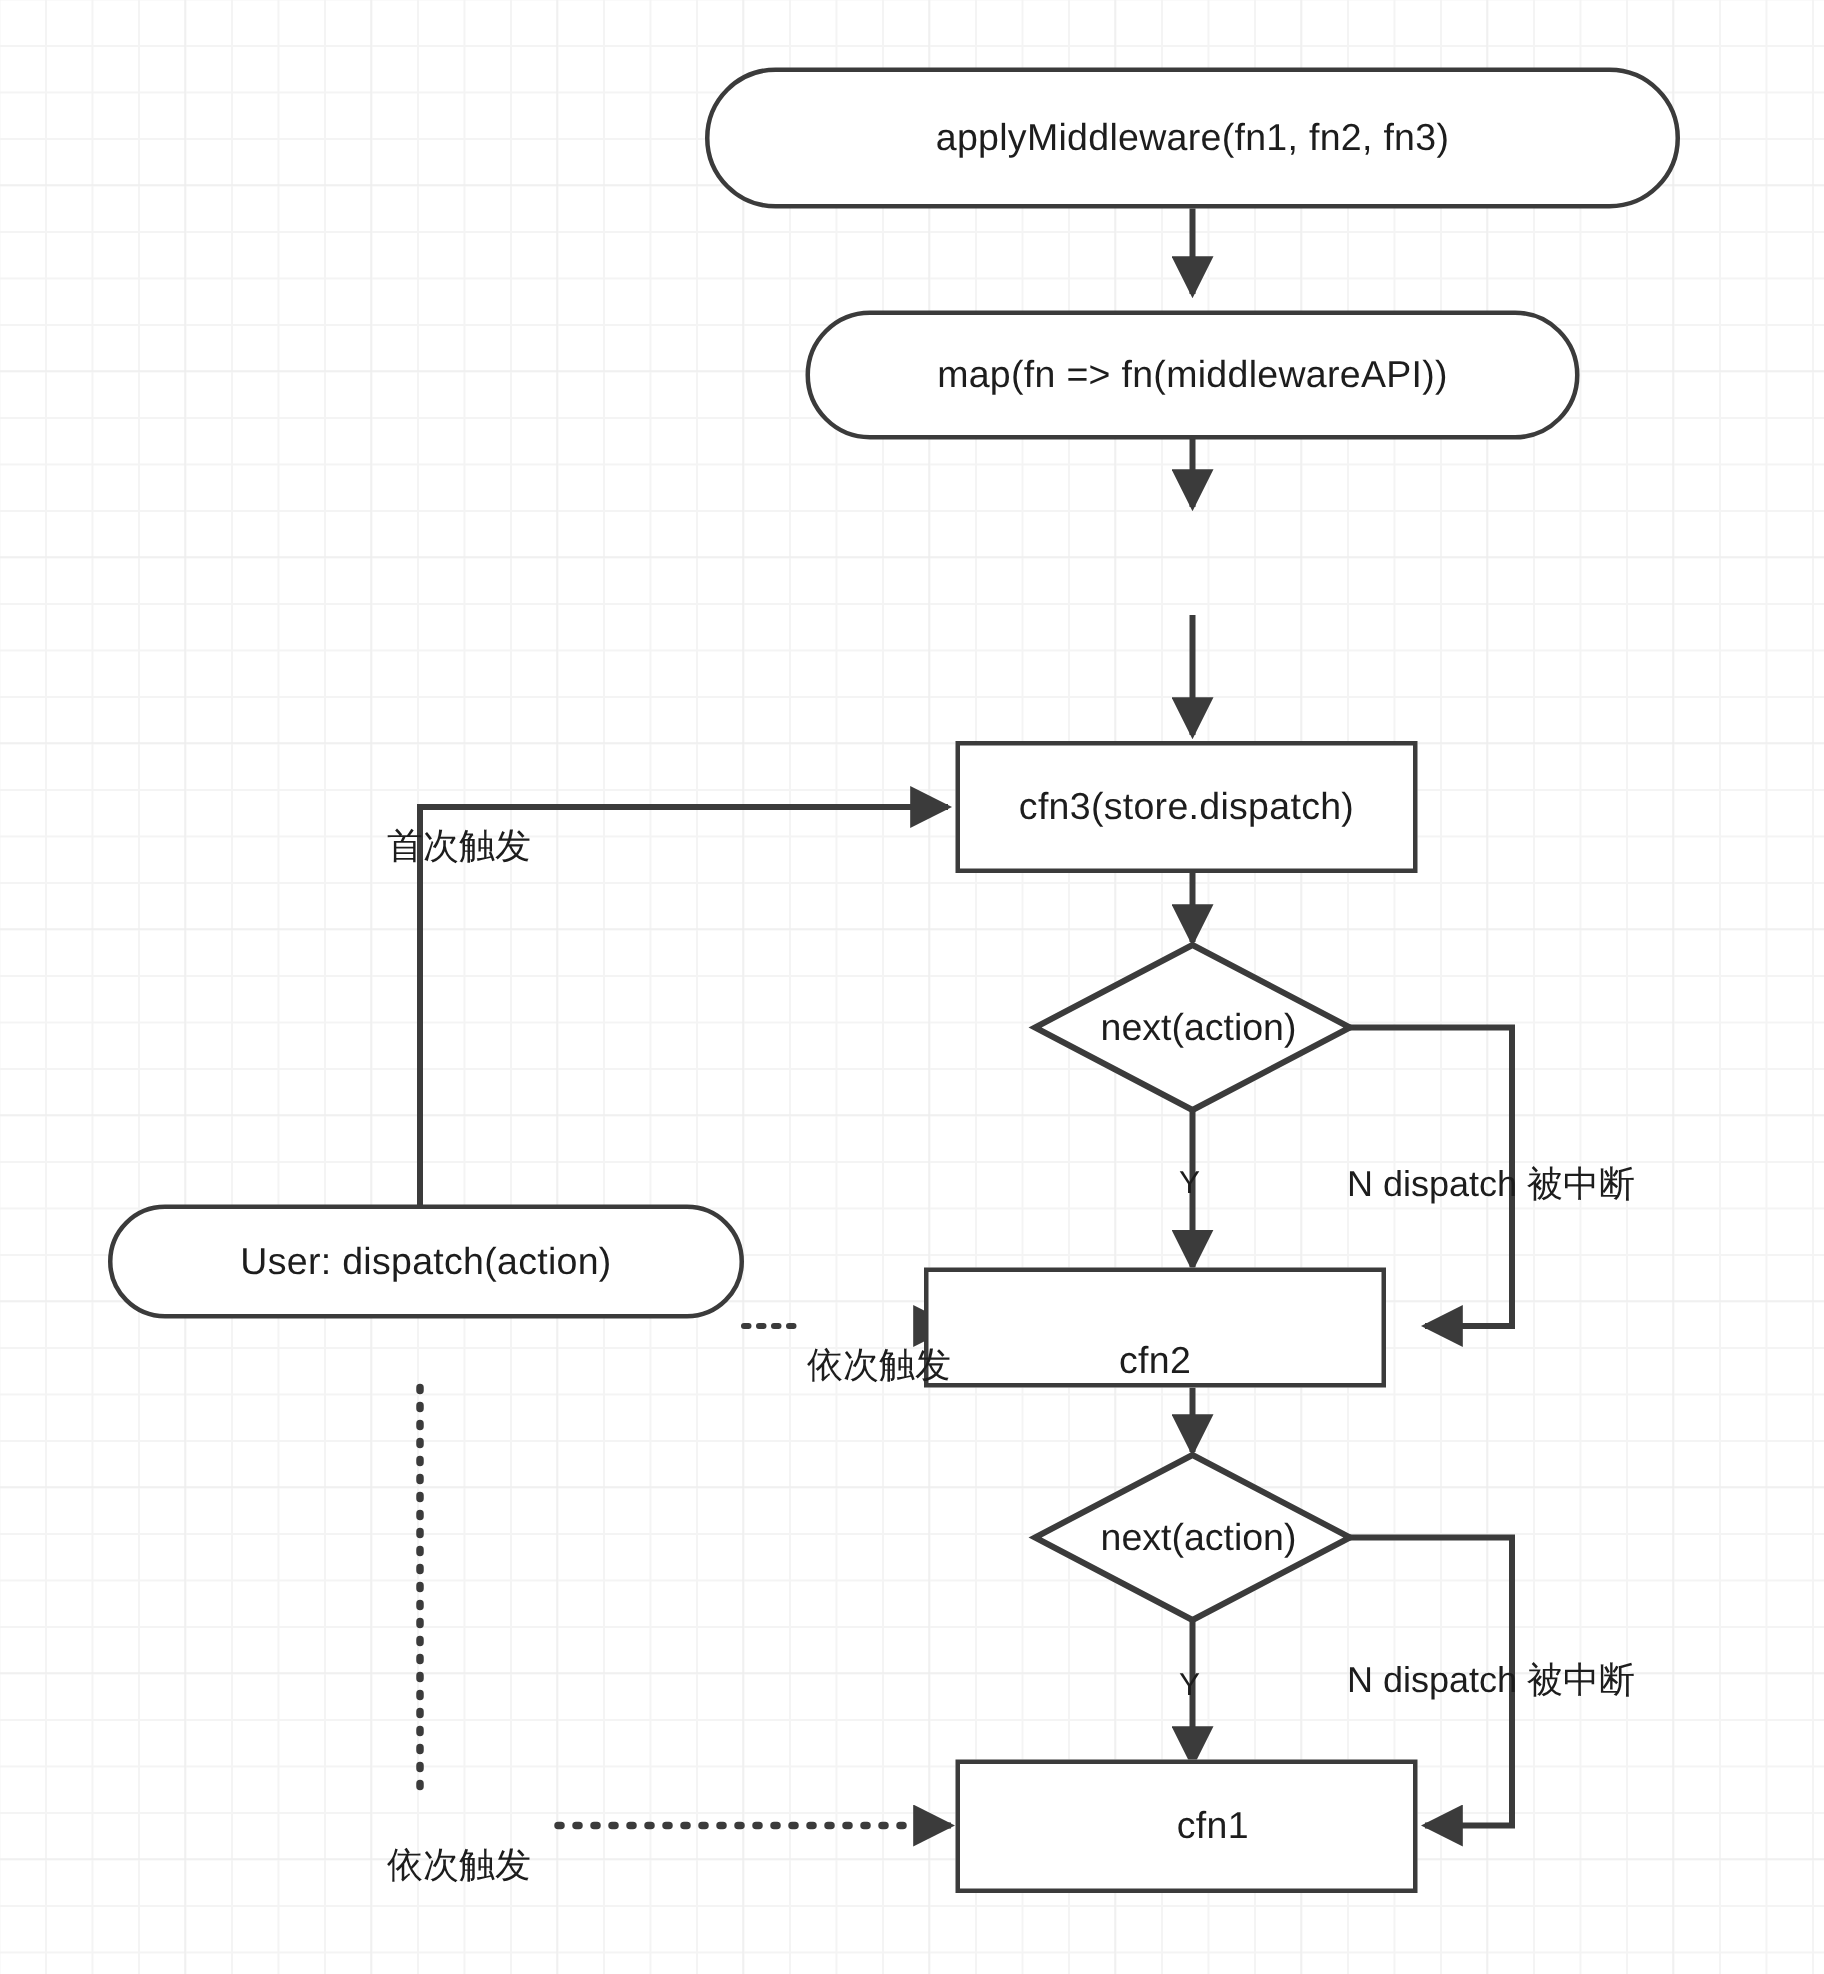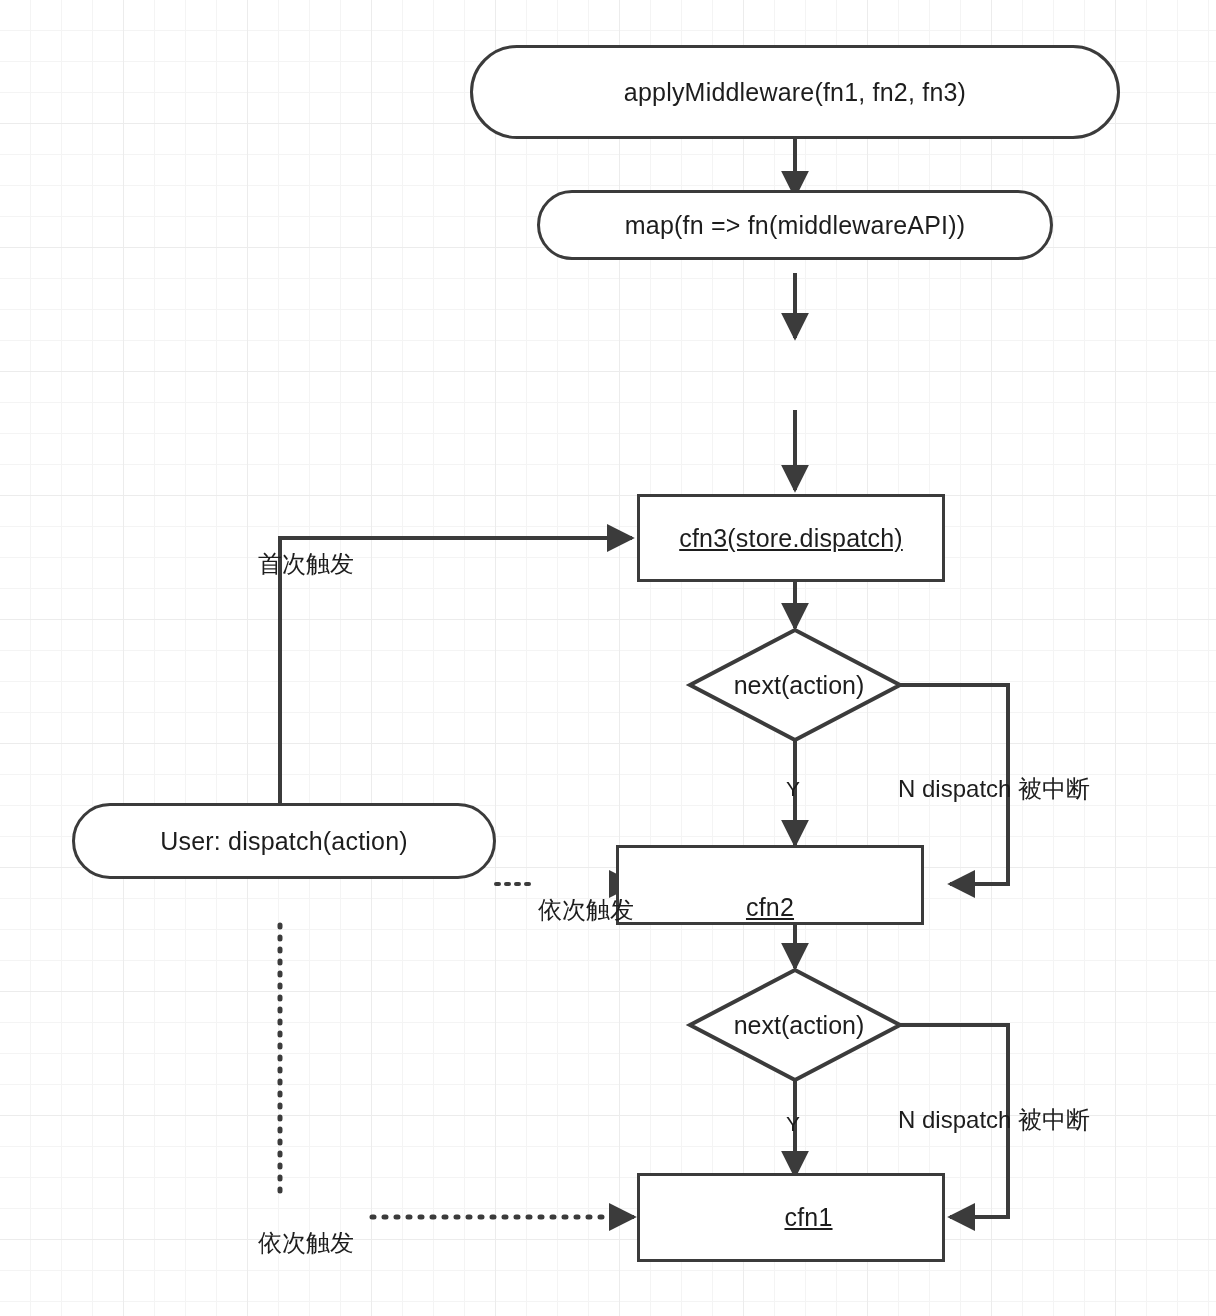--- a/index.html
+++ b/index.html
@@ -40,21 +40,21 @@
     border: 3px solid #3b3b3b;
     display: flex;
     align-items: center;
     justify-content: center;
     color: #1d1d1d;
     font-size: 25px;
     letter-spacing: 0.2px;
     white-space: nowrap;
   }
   .node.pill { border-radius: 999px; }
-  .node.rect { border-radius: 0; text-decoration: underline; }
+  .node.rect { border-radius: 0; }
   .node-label { pointer-events: none; }
 
   .diamond-wrap {
     position: absolute;
   }
   .diamond-label {
     position: absolute;
     left: 4px; top: 0;
     width: 100%;
     height: 100%;
@@ -125,21 +125,21 @@
     <path d="M 612 1217 L 634 1217" stroke="#3b3b3b" stroke-width="4" fill="none" marker-end="url(#arrow)"></path>
 
     <polygon points="795,630 900,685 795,740 690,685" fill="#ffffff" stroke="#3b3b3b" stroke-width="4"></polygon>
     <polygon points="795,970 900,1025 795,1080 690,1025" fill="#ffffff" stroke="#3b3b3b" stroke-width="4"></polygon>
   </svg>
 
   <div class="node pill" style="left:470px; top:45px; width:650px; height:94px;text-align:right;">
     <span class="node-label">applyMiddleware(fn1, fn2, fn3)</span>
   </div>
 
-  <div class="node pill" style="left:537px; top:190px; width:516px; height:70px;justify-content:center;">
+  <div class="node pill" style="left:537px; top:207px; width:516px; height:86px;justify-content:center;">
     <span class="node-label">map(fn =&gt; fn(middlewareAPI))</span>
   </div>
 
 
   <div class="node rect" style="left:637px; top:494px; width:308px; height:88px;">
     <span class="node-label">cfn3(store.dispatch)</span>
   </div>
 
   <div class="diamond-wrap" style="left:690px; top:630px; width:210px; height:110px;">
     <div class="diamond-label">next(action)</div>

